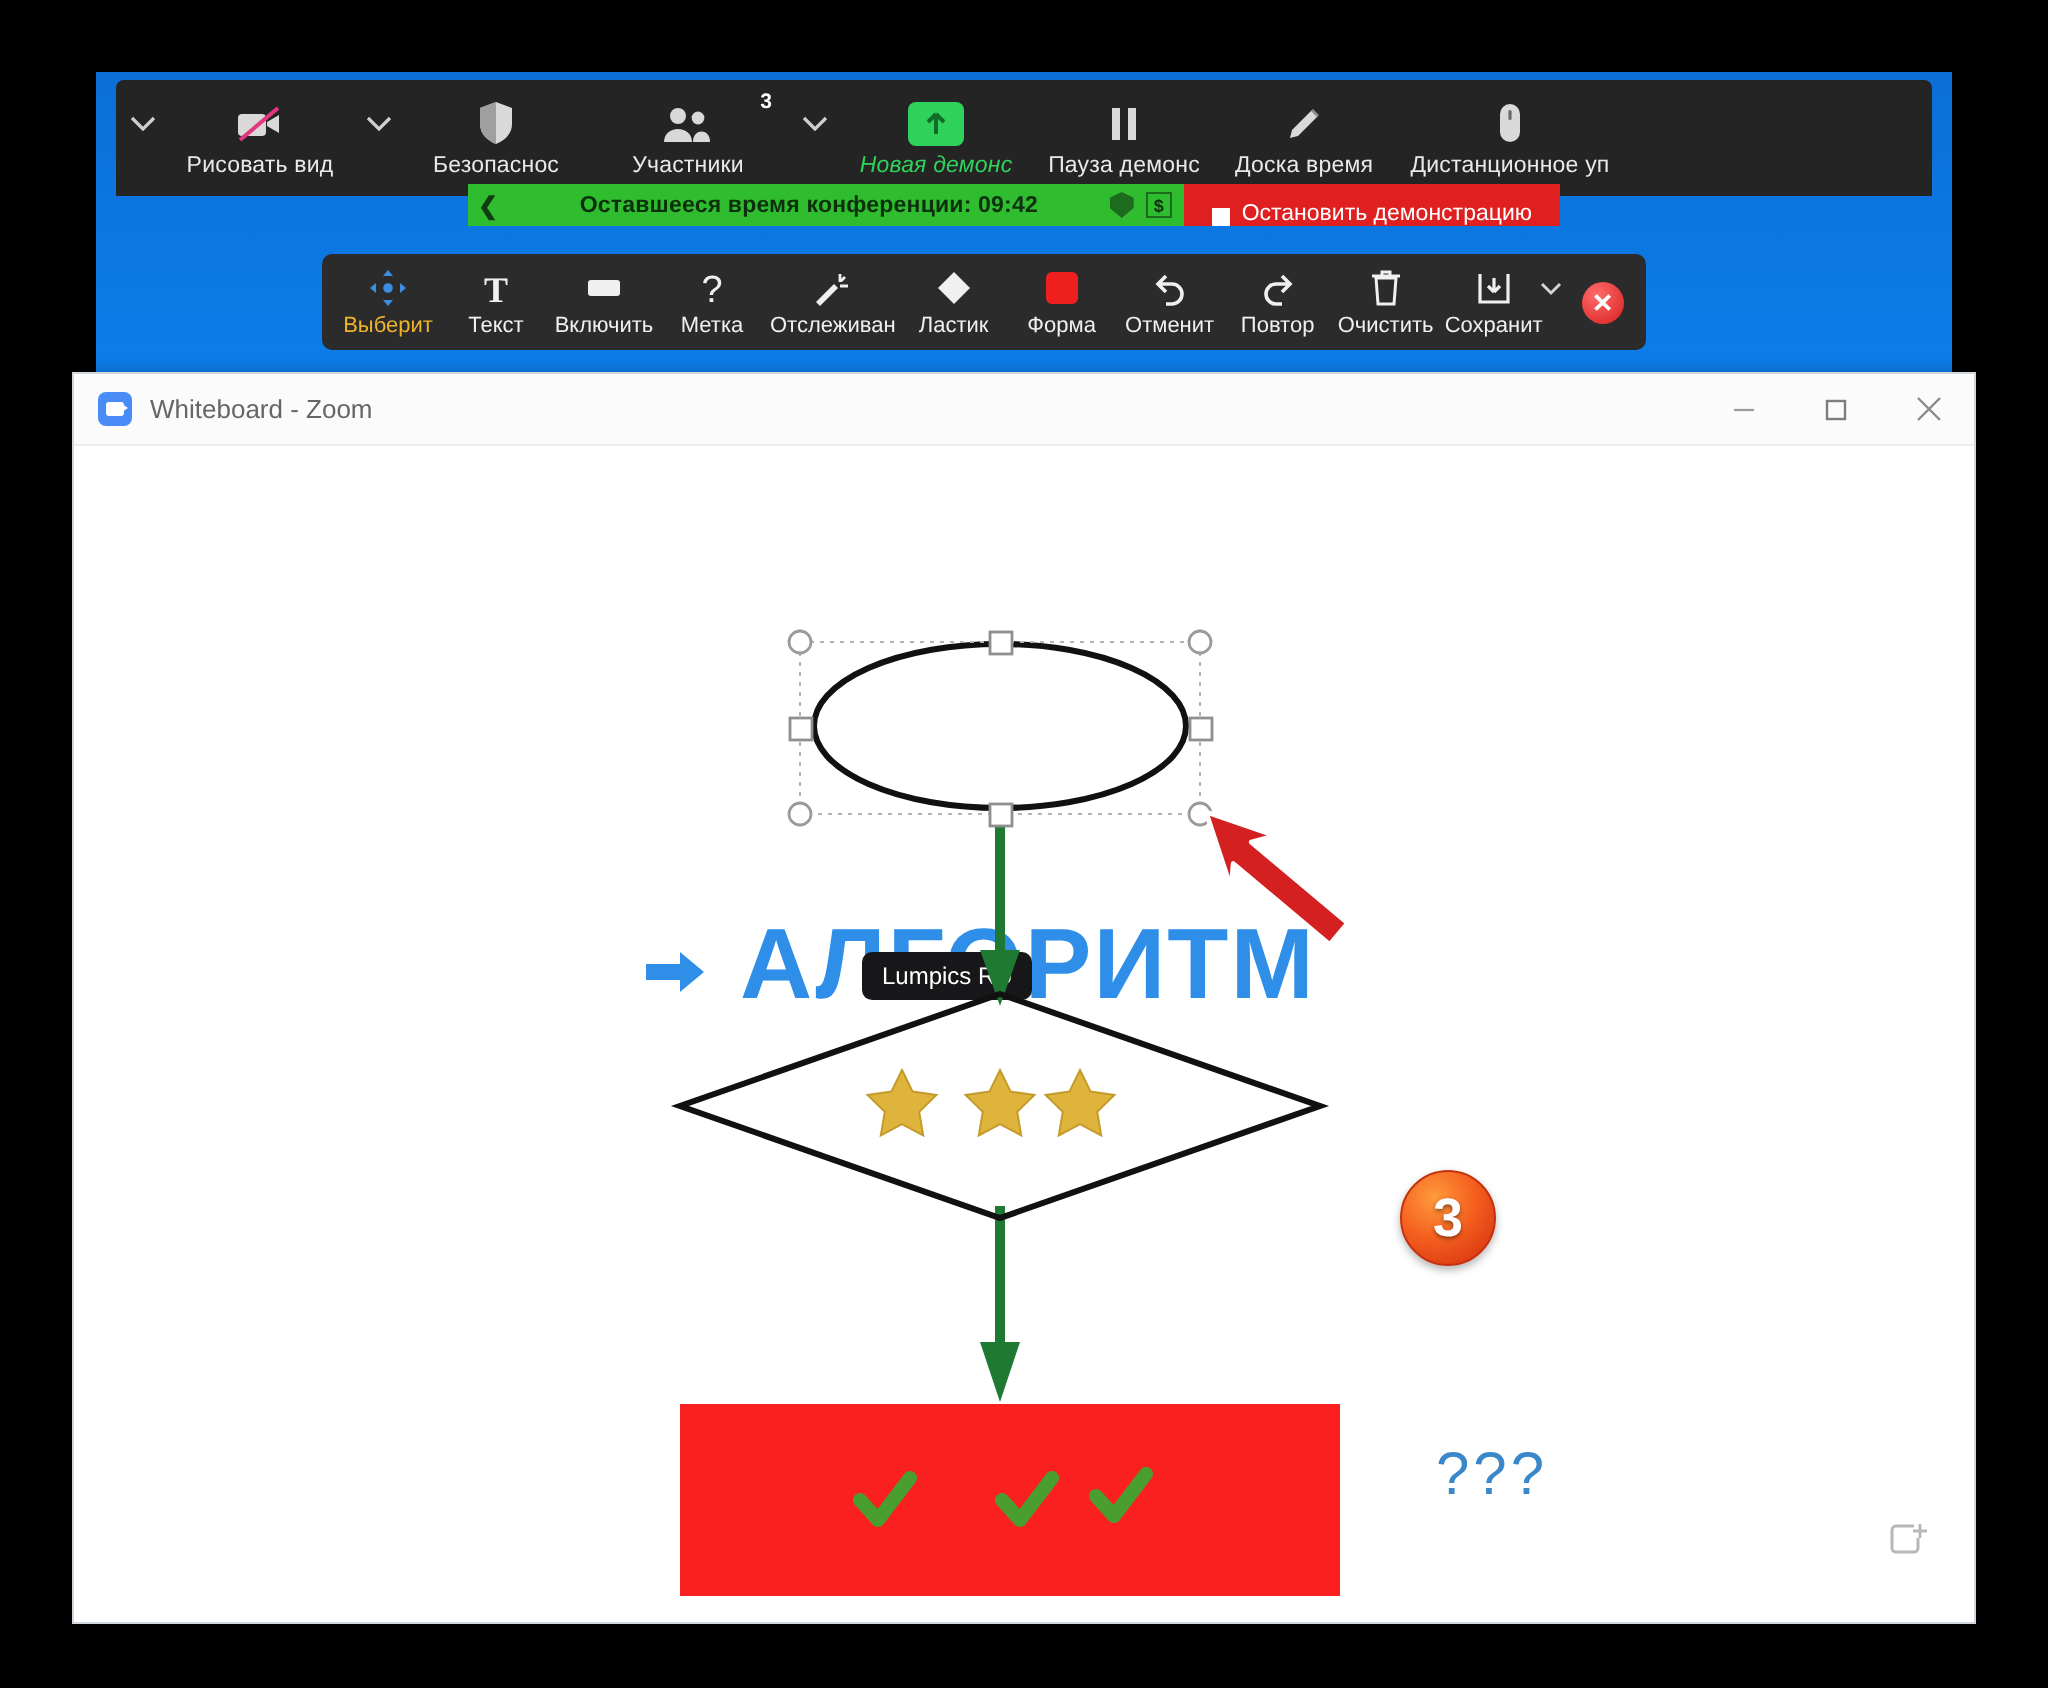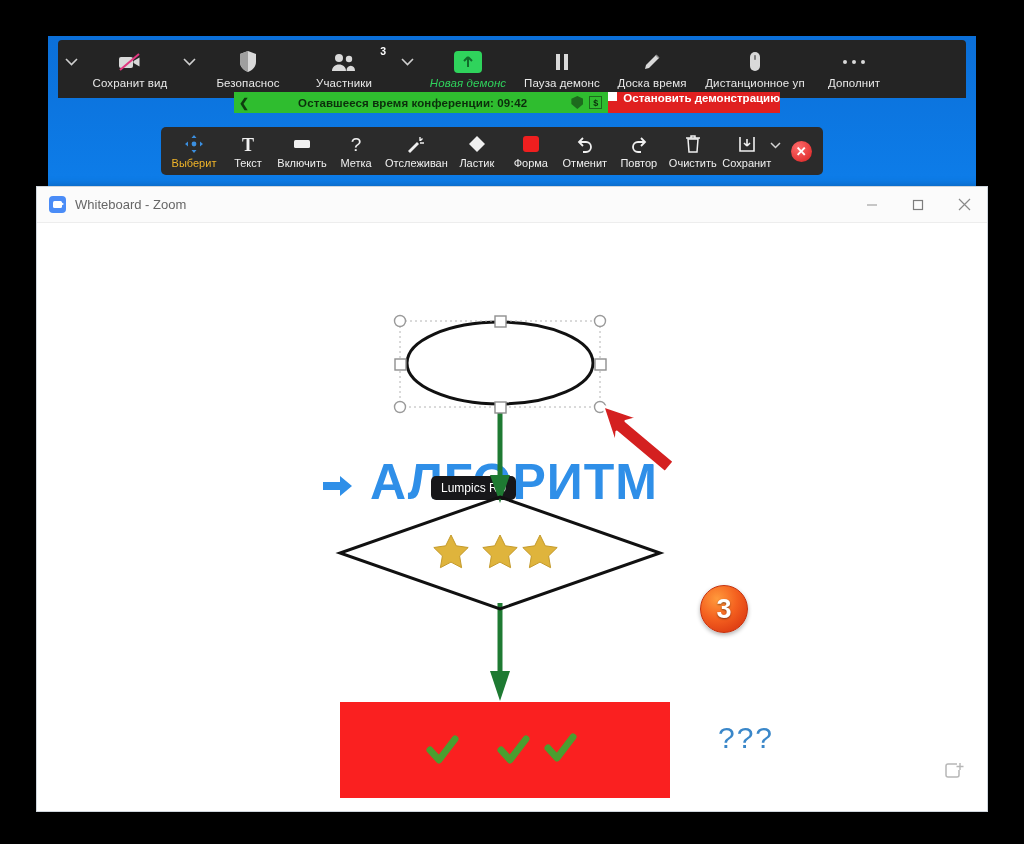--- a/index.html
+++ b/index.html
@@ -52,22 +52,22 @@
   }
   .strip-back { width: 20px; text-align:center; color:#0f3d0f; font-size: 12px;}
   .strip-text { flex: 1; text-align: center; color: #0c2f0c; letter-spacing:.1px; }
   .strip-icons { display: flex; gap: 6px; align-items:center; padding-right: 6px; }
   .strip-shield { width:12px;height:13px;background:#1d6b1d;
      clip-path: polygon(50% 0,100% 22%,100% 62%,50% 100%,0 62%,0 22%); }
   .strip-dollar {
      width:13px;height:13px;border:1px solid #1d6b1d;color:#0c2f0c;font-size:9px;
      display:flex;align-items:center;justify-content:center;font-weight:bold;}
   .stop-share {
-    background: #e02020; color: #fff; font-size: 11.5px; font-weight: bold;
-    height: 21px; display: flex; align-items: flex-start; gap: 6px; padding: 0 0;
+    background: #e02020; color: #fff; font-size: 11.5px; font-weight: normal;
+    height: 21px; display: flex; align-items: flex-end; gap: 6px; padding: 0 14px;
     white-space: nowrap;
   }
   .stop-sq { width: 9px; height: 9px; background: #fff; }
 
   
   .annot-bar {
     position: absolute; left: 113px; top: 91px; width: 662px; height: 48px;
     background: #2b2b2b; border-radius: 5px;
     display: flex; align-items: center; padding: 0 6px;
   }
@@ -157,21 +157,21 @@
       </div>
 
       <div class="tb-item" style="width:92px">
         <span class="tb-icon">
           <svg width="28" height="22" viewBox="0 0 28 22">
               <rect x="3" y="6" width="14" height="11" rx="2" fill="#d9d9d9"></rect>
               <path d="M17.5 10l6-3.5v9l-6-3.5z" fill="#d9d9d9"></path>
               <path d="M4 19L23 3" stroke="#e0377f" stroke-width="2"></path>
             </svg>
         </span>
-        <span class="tb-label">Сохранит вид</span>
+        <span class="tb-label">Рисовать вид</span>
       </div>
       <div class="tb-caret">
         <svg width="13" height="8" viewBox="0 0 13 8">
             <path d="M1 1l5.5 5.5L12 1" stroke="#cfcfcf" stroke-width="1.6" fill="none"></path>
           </svg>
       </div>
 
       <div class="tb-item" style="width:92px">
         <span class="tb-icon">
           <svg width="20" height="23" viewBox="0 0 20 23">
@@ -234,30 +234,20 @@
       <div class="tb-item" style="width:118px">
         <span class="tb-icon">
           <svg width="16" height="22" viewBox="0 0 16 22">
               <rect x="3" y="1" width="10" height="19" rx="5" fill="#d9d9d9"></rect>
               <rect x="7.2" y="4" width="1.6" height="5" rx=".8" fill="#6a6a6a"></rect>
             </svg>
         </span>
         <span class="tb-label">Дистанционное уп</span>
       </div>
 
-      <div class="tb-item" style="width:80px">
-        <span class="tb-icon">
-          <svg width="24" height="8" viewBox="0 0 24 8">
-              <circle cx="3" cy="4" r="2" fill="#d9d9d9"></circle>
-              <circle cx="12" cy="4" r="2" fill="#d9d9d9"></circle>
-              <circle cx="21" cy="4" r="2" fill="#d9d9d9"></circle>
-            </svg>
-        </span>
-        <span class="tb-label">Дополнит</span>
-      </div>
     </div>
 
     <div class="status-strip">
       <span class="strip-back">❮</span>
       <span class="strip-text">Оставшееся время конференции: 09:42</span>
       <span class="strip-icons">
         <span class="strip-shield"></span>
         <span class="strip-dollar">$</span>
       </span>
       <span class="stop-share">

